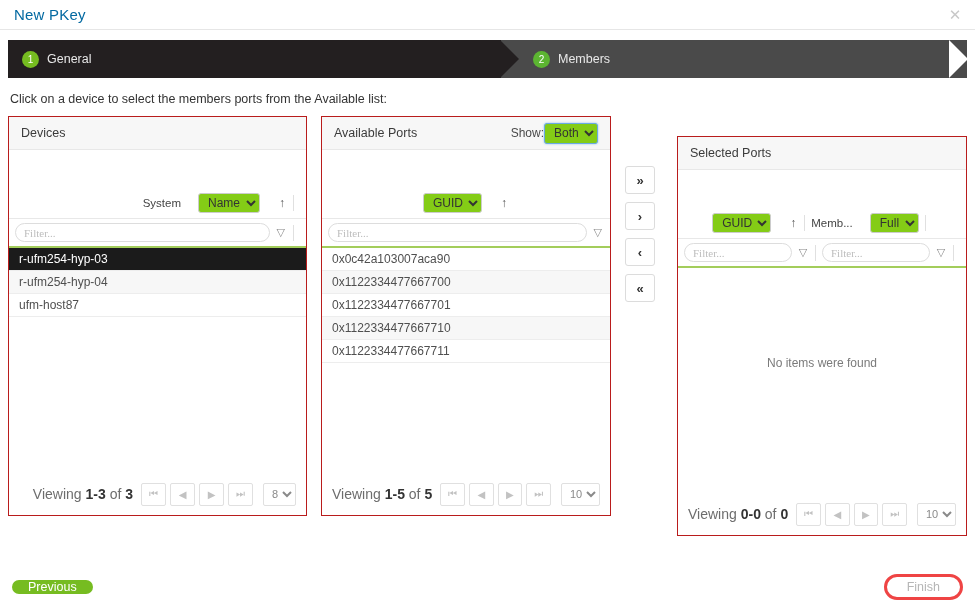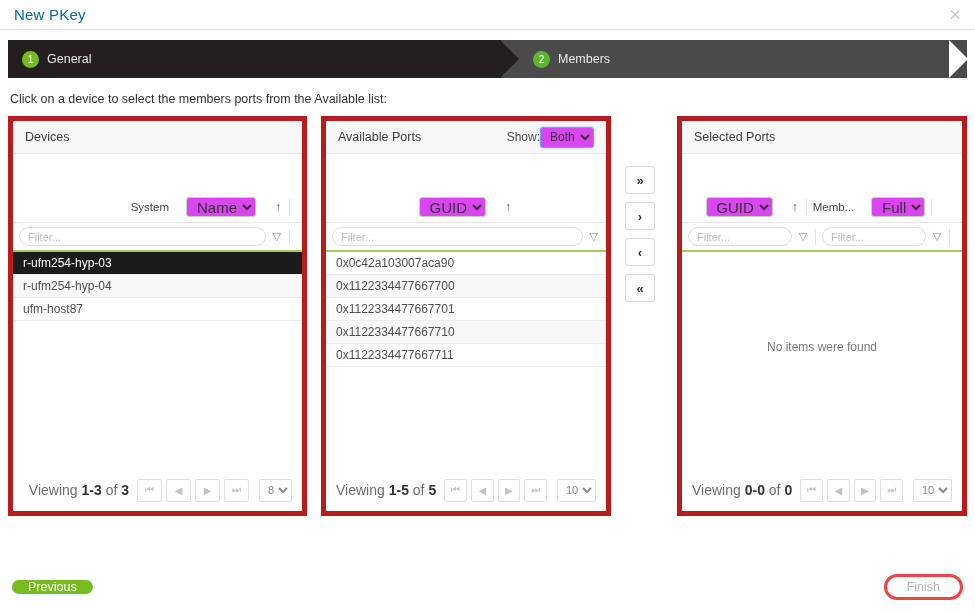--- a/index.html
+++ b/index.html
@@ -107,28 +107,28 @@
   }
 
   
   .panels {
     display: flex;
     align-items: flex-start;
     padding: 0 8px;
   }
   .panel {
     background: #fff;
-    border: 5px solid #b91c1c;
+    border: 1px solid #b91c1c;
     height: 400px;
     display: flex;
     flex-direction: column;
   }
   .panel-devices   { width: 303px; }
   .panel-available { width: 290px; margin-left: 14px; }
-  .panel-selected  { width: 290px; margin-left: 14px; }
+  .panel-selected  { width: 290px; margin-left: 14px; margin-top: 20px; }
 
   .panel-head {
     height: 33px;
     background: #f7f7f7;
     border-bottom: 1px solid #e8e8e8;
     display: flex;
     align-items: center;
     padding: 0 12px;
     flex: 0 0 auto;
   }
@@ -141,32 +141,32 @@
     display: flex;
     align-items: center;
     gap: 0;
   }
   .show-label { font-size: 12px; color: #4a4a4a; }
 
   select.ui-select {
     font-family: "Liberation Sans", sans-serif;
     font-size: 12px;
     color: #333;
-    background: #d946ef;
+    background: #84cc16;
     border: 1px solid #ccc;
     border-radius: 3px;
     height: 21px;
     padding: 0 2px 0 5px;
     outline: none;
   }
   select.focused {
     border: 1px solid #6aaae4;
     box-shadow: 0 0 2px rgba(106,170,228,.8);
   }
-  select.sort-select { height: 20px; font-size: 15px; text-align: right; }
+  select.sort-select { height: 20px; font-size: 12px; }
 
   
   .grid {
     flex: 1 1 auto;
     display: flex;
     flex-direction: column;
     overflow: hidden;
     position: relative;
   }
   .grid-spacer { height: 42px; flex: 0 0 auto; }
@@ -216,21 +216,21 @@
     align-items: center;
     flex: 1 1 auto;
     min-width: 0;
   }
   input.filter-input {
     flex: 1 1 auto;
     min-width: 0;
     height: 19px;
     border: 1px solid #ddd;
     border-radius: 10px;
-    font-family: Liberation Sans, sans-serif;
+    font-family: Liberation Serif, serif;
     font-size: 11px;
     color: #555;
     padding: 0 8px;
     outline: none;
     background: #fff;
   }
   input.filter-input::placeholder { color: #bdbdbd; }
   .funnel-icon {
     margin-left: 7px;
     margin-right: 2px;

